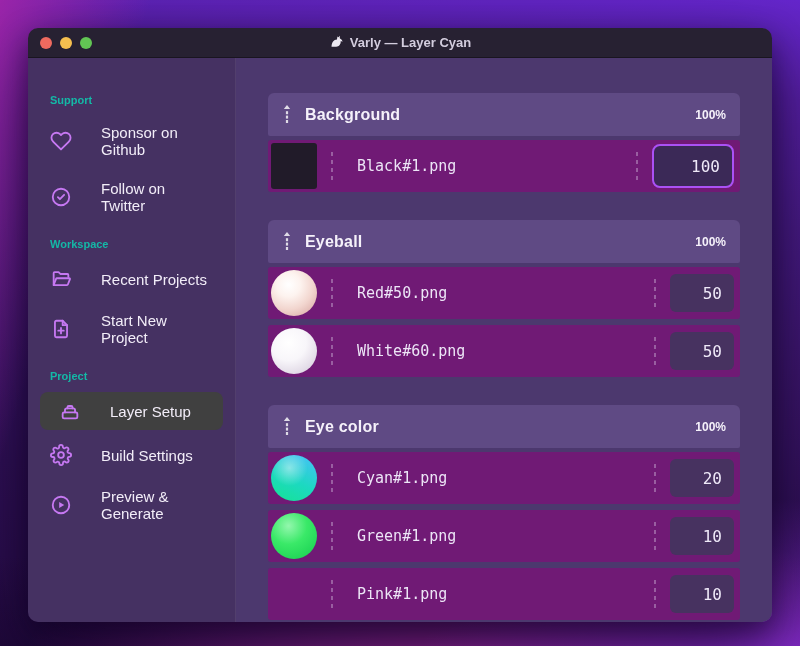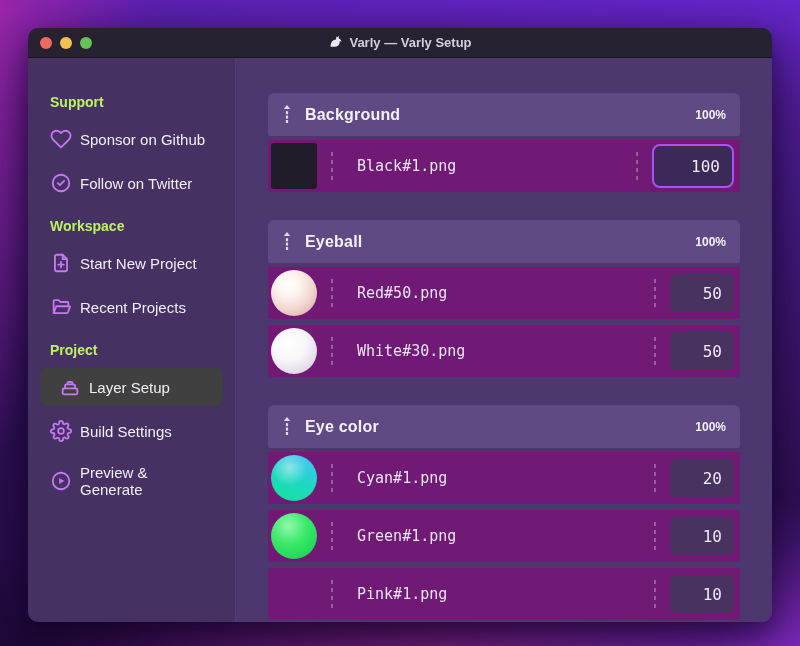--- a/index.html
+++ b/index.html
@@ -31,24 +31,24 @@
   .lights{position:absolute;left:12px;top:0;height:100%;display:flex;align-items:center;gap:8px;}
   .light{width:12px;height:12px;border-radius:50%;border:none;padding:0;cursor:default;}
   .titlebar-title{display:flex;align-items:center;gap:6px;color:#d3cdde;font-size:13px;font-weight:700;}
   .app-icon{display:flex;align-items:center;}
   
   .window-body{flex:1;display:flex;min-height:0;}
   .sidebar{
     width:208px;flex:0 0 208px;background:#453162;box-sizing:border-box;
     padding:30px 12px 12px 12px;border-right:1px solid rgba(255,255,255,.07);
   }
-  .section-label{color:#bef264;font-size:14px;font-weight:700;margin:16px 10px 10px 10px;}
+  .section-label{color:#14b8a6;font-size:11px;font-weight:700;margin:16px 10px 10px 10px;}
   .section-label.first{margin-top:6px;}
   .side-item{
-    display:flex;align-items:center;gap:8px;padding:8px 10px;margin:0 0 6px 0;
+    display:flex;align-items:center;gap:29px;padding:8px 10px;margin:0 0 6px 0;
     border-radius:8px;color:#f2edf8;font-size:15px;cursor:default;
   }
   .side-item.selected{background:#404040;padding-left:19px;}
   .side-icon{width:22px;height:22px;color:#c678f2;flex:0 0 22px;}
   .side-icon svg{width:22px;height:22px;display:block;}
   
   .main{flex:1;background:#4c386e;box-sizing:border-box;padding:35px 32px 0 32px;overflow:hidden;}
   .group{margin-bottom:28px;}
   .group-header{
     background:#5f4a84;border-radius:6px 6px 2px 2px;height:35px;
@@ -100,21 +100,21 @@
         <button class="light" style="background:#f5bf4f"></button>
         <button class="light" style="background:#62c554"></button>
       </div>
       <div class="titlebar-title">
         <span class="app-icon">
           <svg width="15" height="15" viewBox="0 0 20 20">
             <path fill="#ece8f2" d="M11.2 2l3.9 2.9c1.7.7 2.7 2.3 2.9 4.1l-2.4-1c.4 4-2 7.5-6.1 7.5H3.4c.2-5.6 2.8-9.2 7.3-9.4L11.2 2z"></path>
             <path fill="#ece8f2" d="M11 4.6 14.6 1l-.5 4.2z"></path>
           </svg>
         </span>
-        <span>Varly — Varly Setup</span>
+        <span>Varly — Layer Cyan</span>
       </div>
     </div>
 
     <div class="window-body">
       <aside class="sidebar" id="sidebar">
           <div class="section-label first">Support</div>
           <div class="side-item">
             <span class="side-icon">
               <svg viewBox="0 0 24 24" fill="none" stroke="currentColor" stroke-width="2" stroke-linecap="round" stroke-linejoin="round">
                 <path d="M20.8 4.6a5.5 5.5 0 0 0-7.8 0L12 5.6l-1-1a5.5 5.5 0 0 0-7.8 7.8l1 1L12 21.2l7.8-7.8 1-1a5.5 5.5 0 0 0 0-7.8z"></path>
@@ -128,35 +128,35 @@
                 <circle cx="12" cy="12" r="9"></circle>
                 <path d="M8.6 12.2l2.2 2.2 4.6-4.8"></path>
               </svg>
             </span>
             <span class="side-label">Follow on Twitter</span>
           </div>
           <div class="section-label">Workspace</div>
           <div class="side-item">
             <span class="side-icon">
               <svg viewBox="0 0 24 24" fill="none" stroke="currentColor" stroke-width="2" stroke-linecap="round" stroke-linejoin="round">
+                <path d="M4 18.5V5.5a1 1 0 0 1 1-1h4.3l2 2H19a1 1 0 0 1 1 1v2"></path>
+                <path d="M4 18.5l2.6-6.7a1 1 0 0 1 .93-.63h13.6a.7.7 0 0 1 .65.95l-2.3 5.9a1 1 0 0 1-.93.63H4z"></path>
+              </svg>
+            </span>
+            <span class="side-label">Recent Projects</span>
+          </div>
+          <div class="side-item">
+            <span class="side-icon">
+              <svg viewBox="0 0 24 24" fill="none" stroke="currentColor" stroke-width="2" stroke-linecap="round" stroke-linejoin="round">
                 <path d="M13.8 3H7a1.6 1.6 0 0 0-1.6 1.6v14.8A1.6 1.6 0 0 0 7 21h10a1.6 1.6 0 0 0 1.6-1.6V7.8L13.8 3z"></path>
                 <path d="M13.8 3v4.8h4.8"></path>
                 <path d="M12 10.8v6M9 13.8h6"></path>
               </svg>
             </span>
             <span class="side-label">Start New Project</span>
-          </div>
-          <div class="side-item">
-            <span class="side-icon">
-              <svg viewBox="0 0 24 24" fill="none" stroke="currentColor" stroke-width="2" stroke-linecap="round" stroke-linejoin="round">
-                <path d="M4 18.5V5.5a1 1 0 0 1 1-1h4.3l2 2H19a1 1 0 0 1 1 1v2"></path>
-                <path d="M4 18.5l2.6-6.7a1 1 0 0 1 .93-.63h13.6a.7.7 0 0 1 .65.95l-2.3 5.9a1 1 0 0 1-.93.63H4z"></path>
-              </svg>
-            </span>
-            <span class="side-label">Recent Projects</span>
           </div>
           <div class="section-label">Project</div>
           <div class="side-item selected">
             <span class="side-icon">
               <svg viewBox="0 0 24 24" fill="none" stroke="currentColor" stroke-width="2" stroke-linecap="round" stroke-linejoin="round">
                 <rect x="4" y="13.5" width="16" height="6.5" rx="1.5"></rect>
                 <path d="M6.5 13.5v-2.3a2 2 0 0 1 2-2h7a2 2 0 0 1 2 2v2.3"></path>
                 <path d="M9.2 9.2V8a1.5 1.5 0 0 1 1.5-1.5h2.6A1.5 1.5 0 0 1 14.8 8v1.2"></path>
               </svg>
             </span>
@@ -219,21 +219,21 @@
             <div class="layer-row">
               <div class="thumb red-sphere"></div>
               <div class="dash-sep"></div>
               <span class="filename">Red#50.png</span>
               <div class="dash-sep right"></div>
               <input class="value-input" type="text" value="50" style="">
             </div>
             <div class="layer-row">
               <div class="thumb white-sphere"></div>
               <div class="dash-sep"></div>
-              <span class="filename">White#30.png</span>
+              <span class="filename">White#60.png</span>
               <div class="dash-sep right"></div>
               <input class="value-input" type="text" value="50" style="">
             </div>
           </section>
           <section class="group">
             <div class="group-header">
               <span class="grip">
                 <svg width="10" height="22" viewBox="0 0 10 22" fill="currentColor">
                   <path d="M5 1l3.2 4H1.8z"></path>
                   <rect x="3.9" y="7.2" width="2.2" height="3"></rect>

